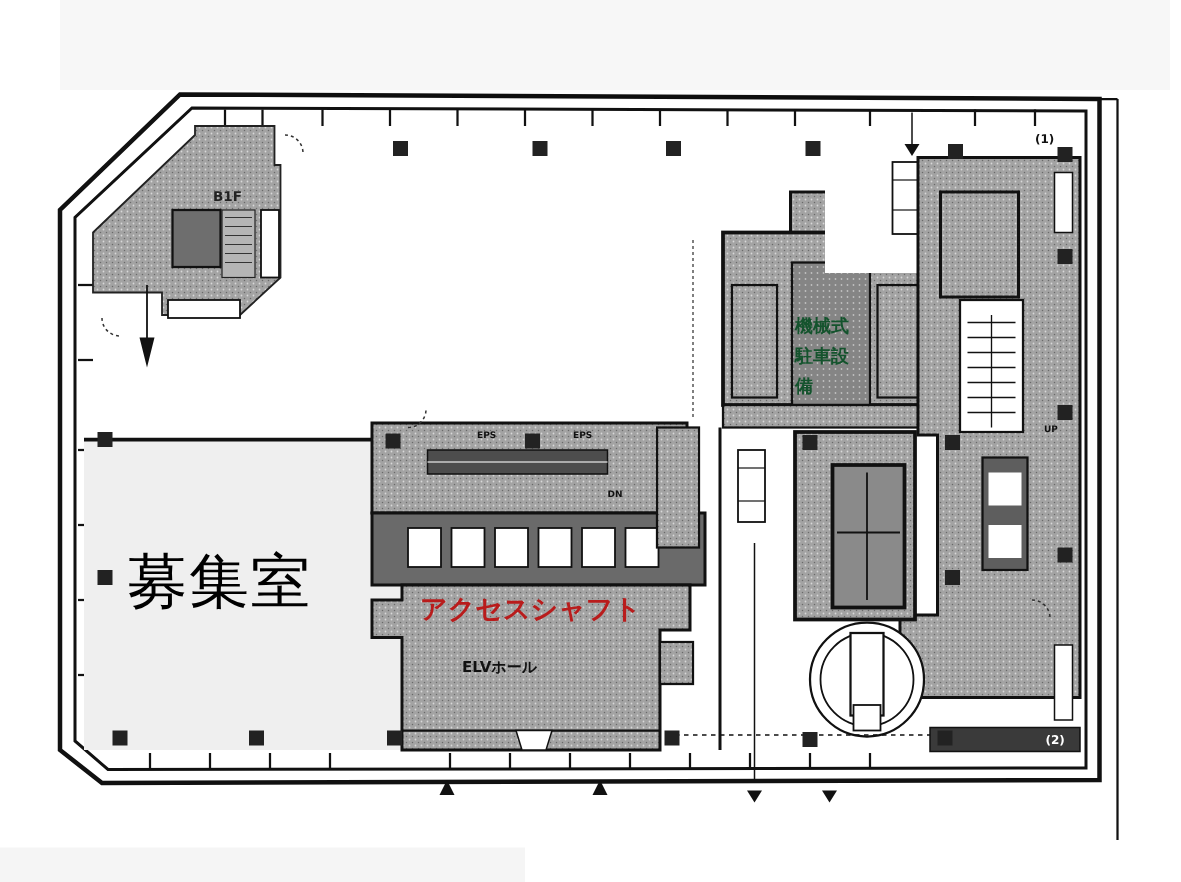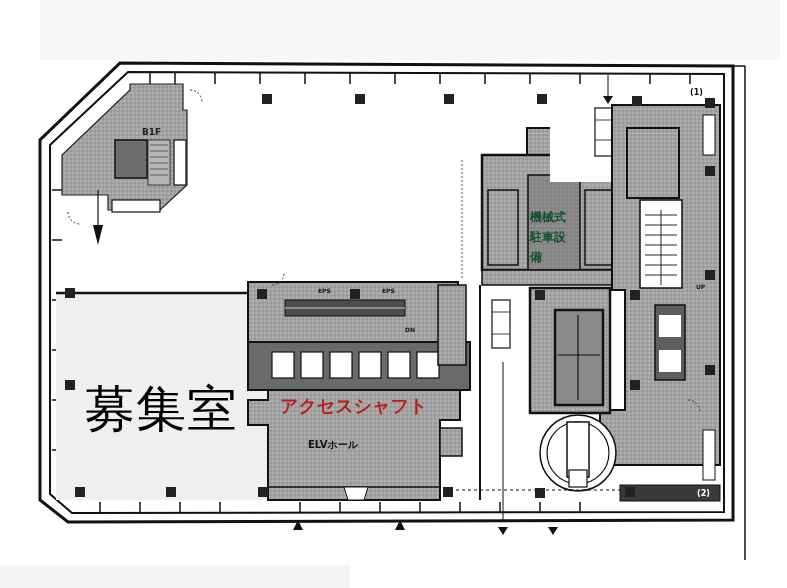--- a/index.html
+++ b/index.html
@@ -1,20 +1,20 @@
 <!DOCTYPE html>
 <html><head>
 <meta charset="utf-8">
 <style>
   html, body { margin:0; padding:0; background:#ffffff; }
   body { width:787px; height:588px; position:relative; overflow:hidden; font-family:"DejaVu Sans", sans-serif; }
   .bg-top { position:absolute; left:40px; top:0; width:740px; height:60px; background:#f7f7f7; }
   .bg-bottom { position:absolute; left:0; top:565px; width:350px; height:23px; background:#f5f5f5; }
   svg { position:absolute; left:0; top:0; }
-  .label-room { position:absolute; left:85px; top:360px; font-size:50px; font-weight:normal; color:#000; letter-spacing:1px; font-family:"DejaVu Sans", sans-serif;margin-top:16px; }
+  .label-room { position:absolute; left:85px; top:360px; font-size:40px; font-weight:normal; color:#000; letter-spacing:1px; font-family:"DejaVu Sans", sans-serif; }
   .label-shaft { position:absolute; left:280px; top:394px; font-size:18px; font-weight:bold; color:#b91c1c; letter-spacing:0px; }
   .label-hall { position:absolute; left:308px; top:438px; font-size:10px; font-weight:bold; color:#111; }
   .label-b1f { position:absolute; left:142px; top:127px; font-size:9px; font-weight:bold; color:#222; }
   .label-parking { position:absolute; left:530px; top:207px; font-size:12px; font-weight:bold; color:#14532d; line-height:20px; width:40px; text-align:left; }
   .label-small { position:absolute; font-size:8px; font-weight:bold; color:#111; }
 </style>
 </head>
 <body>
 
 <div class="bg-top"></div>

